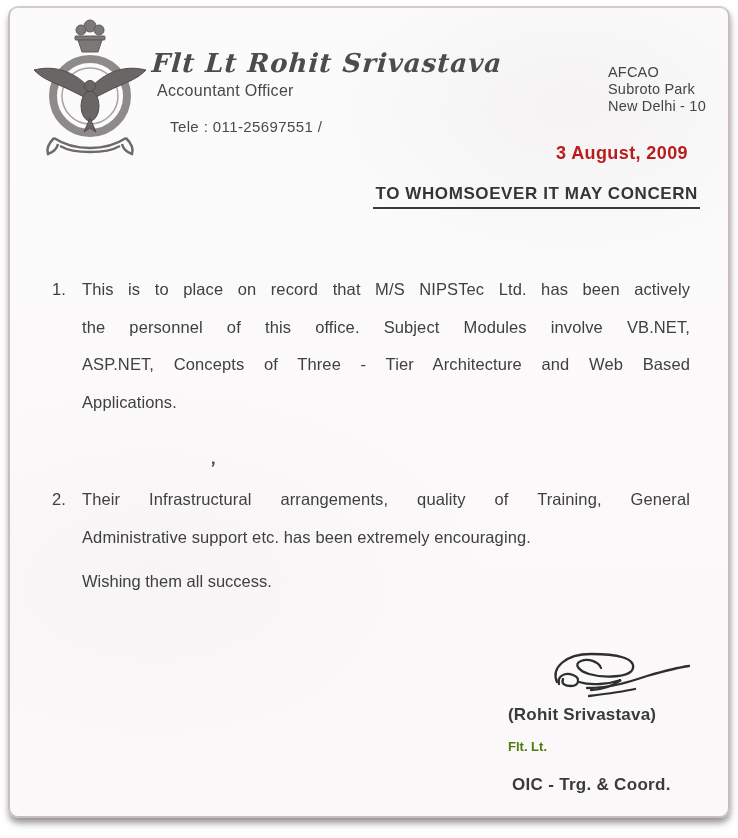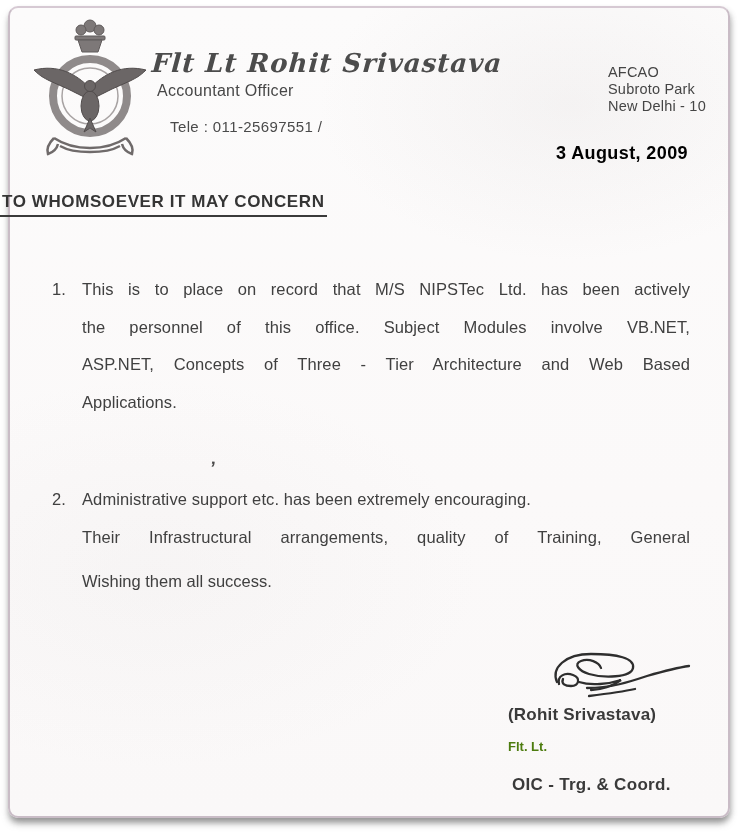--- a/index.html
+++ b/index.html
@@ -63,29 +63,29 @@
     color: #454545;
     letter-spacing: 0.2px;
     white-space: nowrap;
   }
   .date-line {
     left: 0; top: 143px;
     width: 688px;
     text-align: right;
     font-size: 18px;
     font-weight: 700;
-    color: #000000;
+    color: #b91c1c;
     letter-spacing: 0.4px;
   }
 
   
   .doc-title-row {
-    left: 0; top: 192px;
+    left: 0; top: 184px;
     width: 700px;
-    text-align: left;
+    text-align: right;
   }
   .doc-title {
     display: inline-block;
     font-size: 17px;
     font-weight: 700;
     color: #353535;
     letter-spacing: 0.6px;
     border-bottom: 2.5px solid #3a3a3a;
     padding: 0 2px 3px 2px;
   }
@@ -211,22 +211,22 @@
       <div class="pline just">ASP.NET, Concepts of Three - Tier Architecture and Web Based</div>
       <div class="pline">Applications.</div>
     </div>
   </div>
 
   <div class="abs artifact-mark">’</div>
 
   <div class="abs para para-2">
     <div class="para-num">2.</div>
     <div class="para-lines">
+      <div class="pline just">Their Infrastructural arrangements, quality of Training, General</div>
       <div class="pline">Administrative support etc. has been extremely encouraging.</div>
-      <div class="pline just">Their Infrastructural arrangements, quality of Training, General</div>
     </div>
   </div>
 
   <div class="abs closing-line">Wishing them all success.</div>
 
   <div class="abs sig-scribble">
     <svg width="150" height="58" viewBox="0 0 150 58" xmlns="http://www.w3.org/2000/svg">
       <g fill="none" stroke="#2e2e2e" stroke-width="2.3" stroke-linecap="round">
         <path d="M14,34 C8,20 22,6 48,6 C74,6 92,10 90,20 C88,30 60,30 46,26 C36,23 30,16 38,13 C46,10 56,14 58,20"></path>
         <path d="M16,36 C14,28 22,24 30,27 C38,30 36,38 28,38 C22,38 18,36 20,31"></path>

